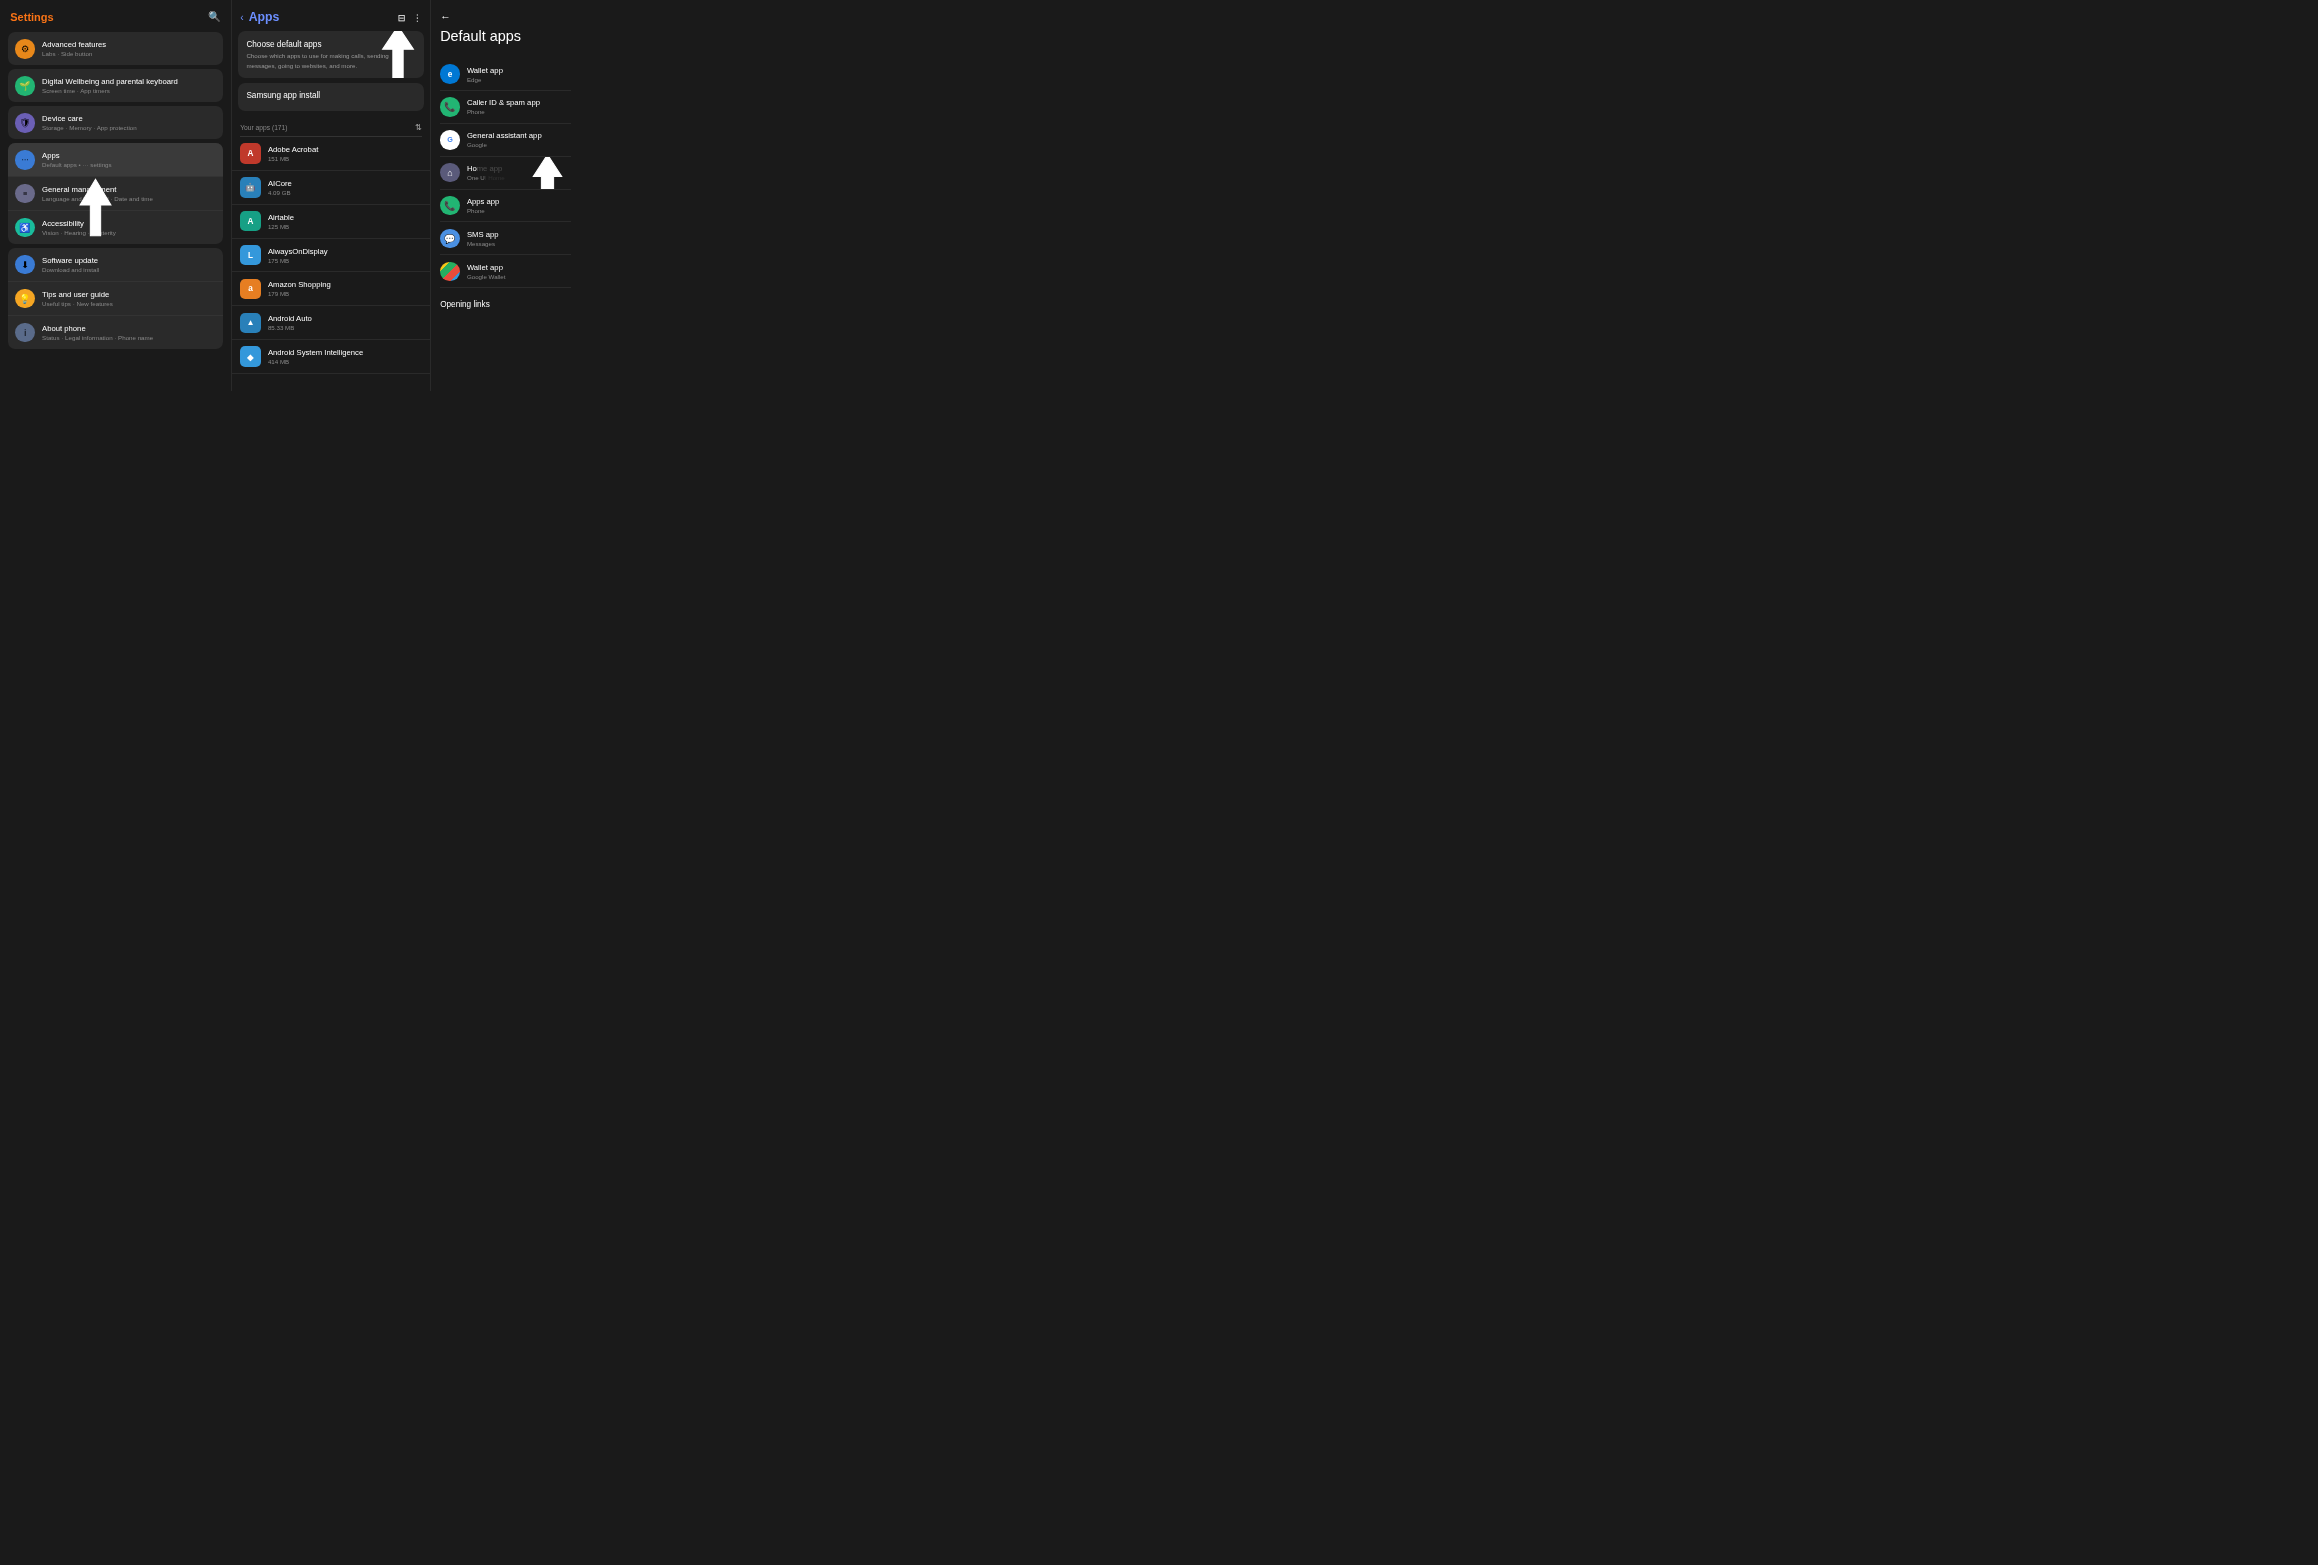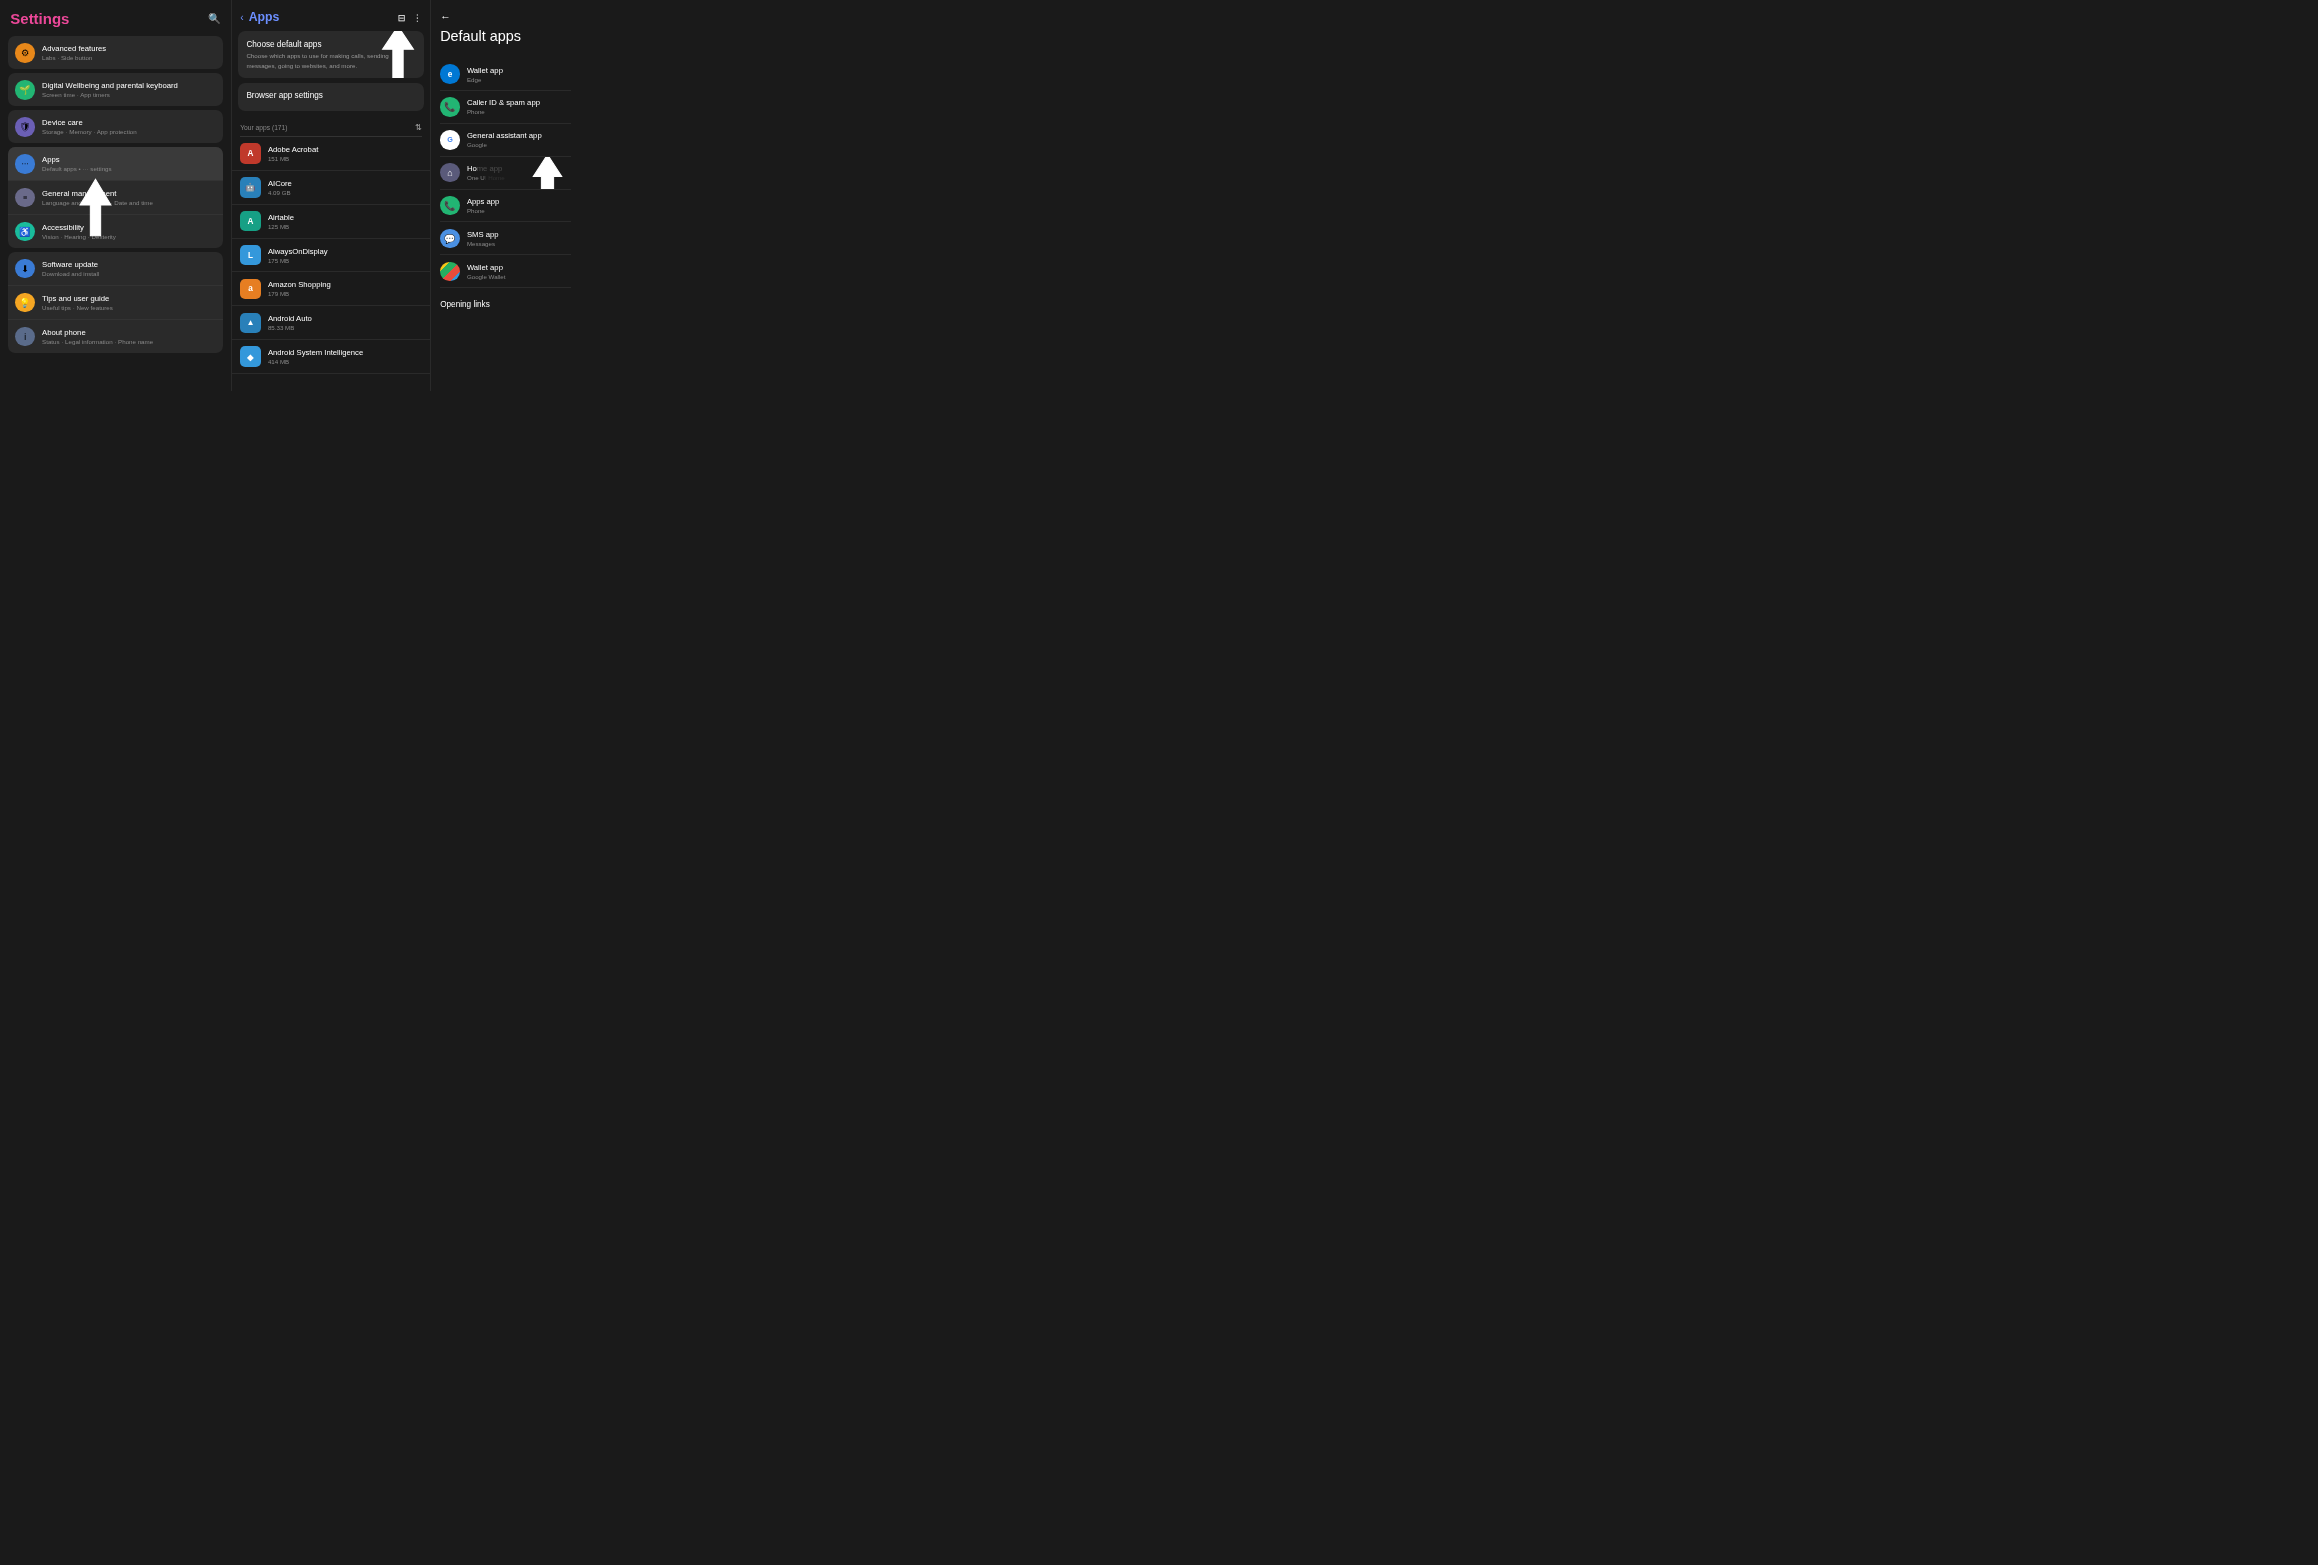--- a/index.html
+++ b/index.html
@@ -36,23 +36,23 @@
 
     
     .settings-header {
       display: flex;
       justify-content: space-between;
       align-items: center;
       margin-bottom: 9.2px;
       padding: 0 2.1px;
     }
     .settings-title {
-      font-size: 15px;
+      font-size: 11px;
       font-weight: 700;
-      color: #ec4899;
+      color: #f97316;
     }
     .search-icon-btn {
       color: #fff;
       font-size: 10.3px;
       cursor: pointer;
       background: none;
       border: none;
     }
 
     
@@ -405,21 +405,21 @@
   <div class="apps-section-card" style="position:relative; overflow:hidden;">
     <div class="apps-section-title">Choose default apps</div>
     <div class="apps-section-subtitle">Choose which apps to use for making calls, sending messages, going to websites, and more.</div>
 
     <svg style="position:absolute; right:-5.1px; top:-10.3px; width:62px; height:67px;" viewBox="0 0 120 130">
       <polygon points="60,10 90,55 70,55 70,120 50,120 50,55 30,55" fill="white" stroke="white" stroke-width="2"></polygon>
     </svg>
   </div>
 
   <div class="apps-section-card">
-    <div class="apps-section-title">Browser app settings</div>
+    <div class="apps-section-title">Samsung app install</div>
   </div>
 
   <div class="your-apps-header">
     <span class="your-apps-label">Your apps (171)</span>
     <button class="sort-icon-btn">⇅</button>
   </div>
 
   <div class="divider-line"></div>
 
   <div class="app-list-item">

